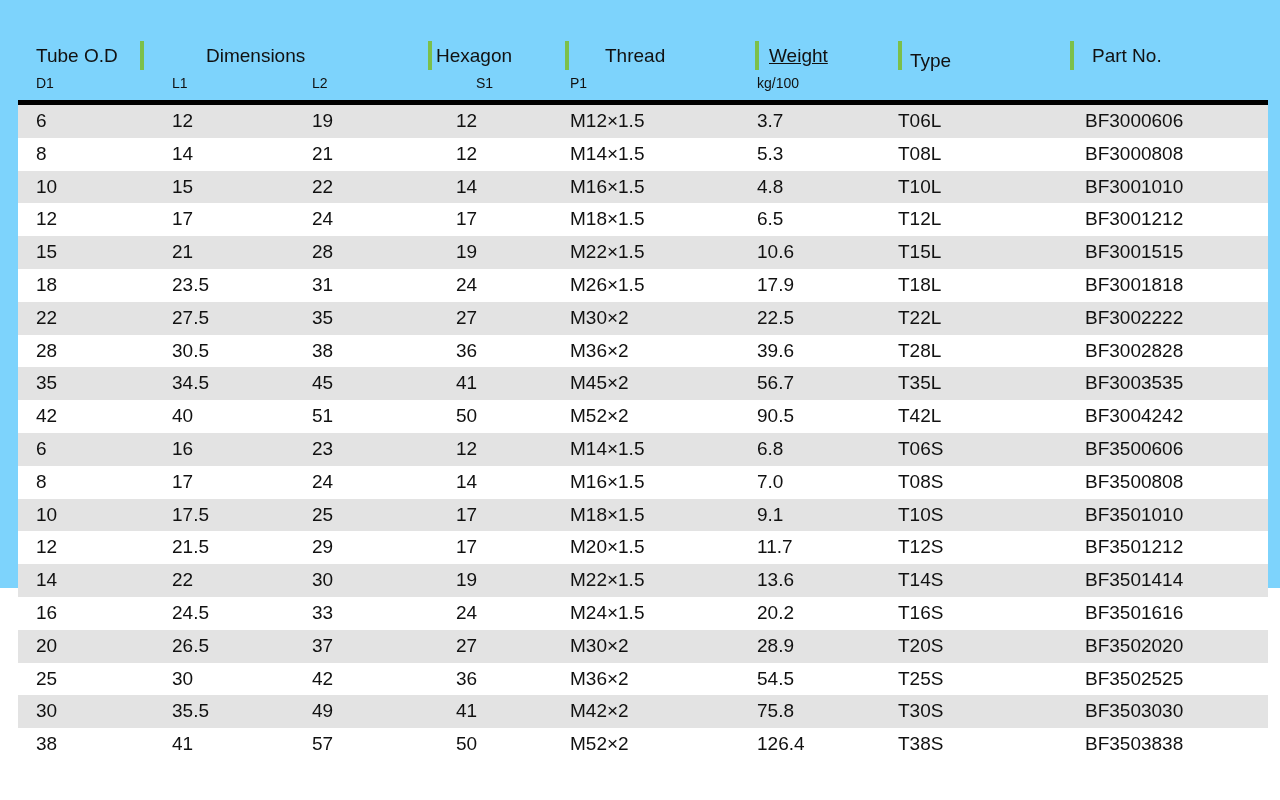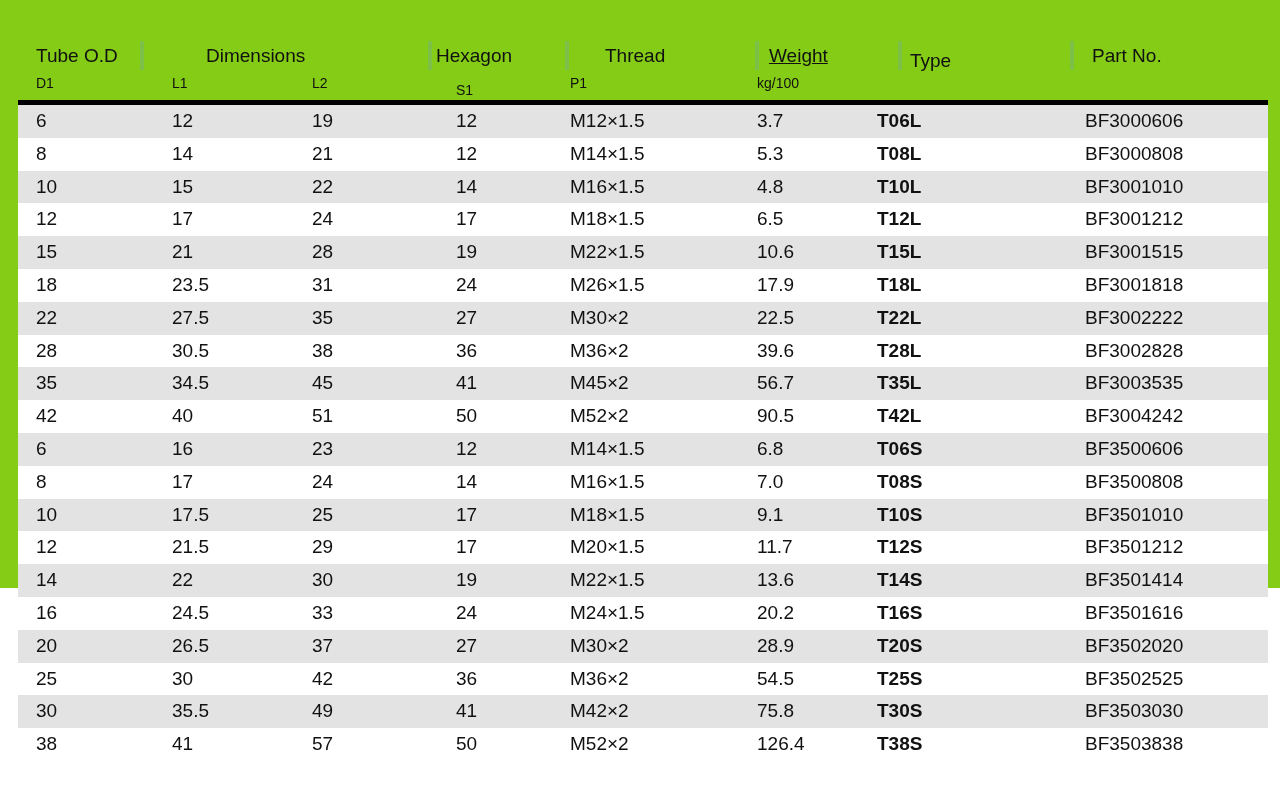--- a/index.html
+++ b/index.html
@@ -8,21 +8,21 @@
     width: 1280px; height: 800px;
     background: #ffffff;
     font-family: "Liberation Sans", sans-serif;
     color: #111111;
     overflow: hidden;
   }
   #sheet {
     position: relative;
     width: 1280px;
     height: 588px;
-    background: #84cc16;
+    background: #7dd3fc;
   }
 
   
   .hdr {
     position: absolute;
     left: 0; top: 0;
     width: 1280px;
     height: 100px;
   }
   .hdr-group {
@@ -89,21 +89,21 @@
     font-size: 19px;
     white-space: nowrap;
     color: #111111;
   }
   .c-d1 { left: 18px; }
   .c-l1 { left: 154px; }
   .c-l2 { left: 294px; }
   .c-s1 { left: 438px; }
   .c-p1 { left: 552px; }
   .c-wt { left: 739px; }
-  .c-ty { left: 859px; font-weight: bold; }
+  .c-ty { left: 880px; }
   .c-pn { left: 1067px; }
 </style>
 </head>
 <body>
 
 <div id="sheet">
 
   <div class="hdr">
       <div class="hdr-group" style="left: 36px;">
         <span class="hdr-label" style="margin-left: 0px;">Tube O.D</span>
@@ -128,21 +128,21 @@
         <span class="gbar" style="background: rgb(124, 192, 74);"></span>
         <span class="hdr-label" style="margin-left: 8px;">Type</span>
       </div>
       <div class="hdr-group" style="left: 1070px;">
         <span class="gbar" style="background: rgb(124, 192, 74);"></span>
         <span class="hdr-label" style="margin-left: 18px;">Part No.</span>
       </div>
       <div class="sub" style="left: 36px;">D1</div>
       <div class="sub" style="left: 172px;">L1</div>
       <div class="sub" style="left: 312px;">L2</div>
-      <div class="sub" style="left: 456px; margin-top: 7px;">S1</div>
+      <div class="sub" style="left: 476px;">S1</div>
       <div class="sub" style="left: 570px;">P1</div>
       <div class="sub" style="left: 757px;">kg/100</div>
     </div>
 
   <div class="rule" id="rule-top"></div>
   <div class="rule" id="rule-mid"></div>
 
   <div class="block" id="block-l">
       <div class="row alt" style="background: rgb(227, 227, 227);">
         <span class="cell c-d1">6</span>

